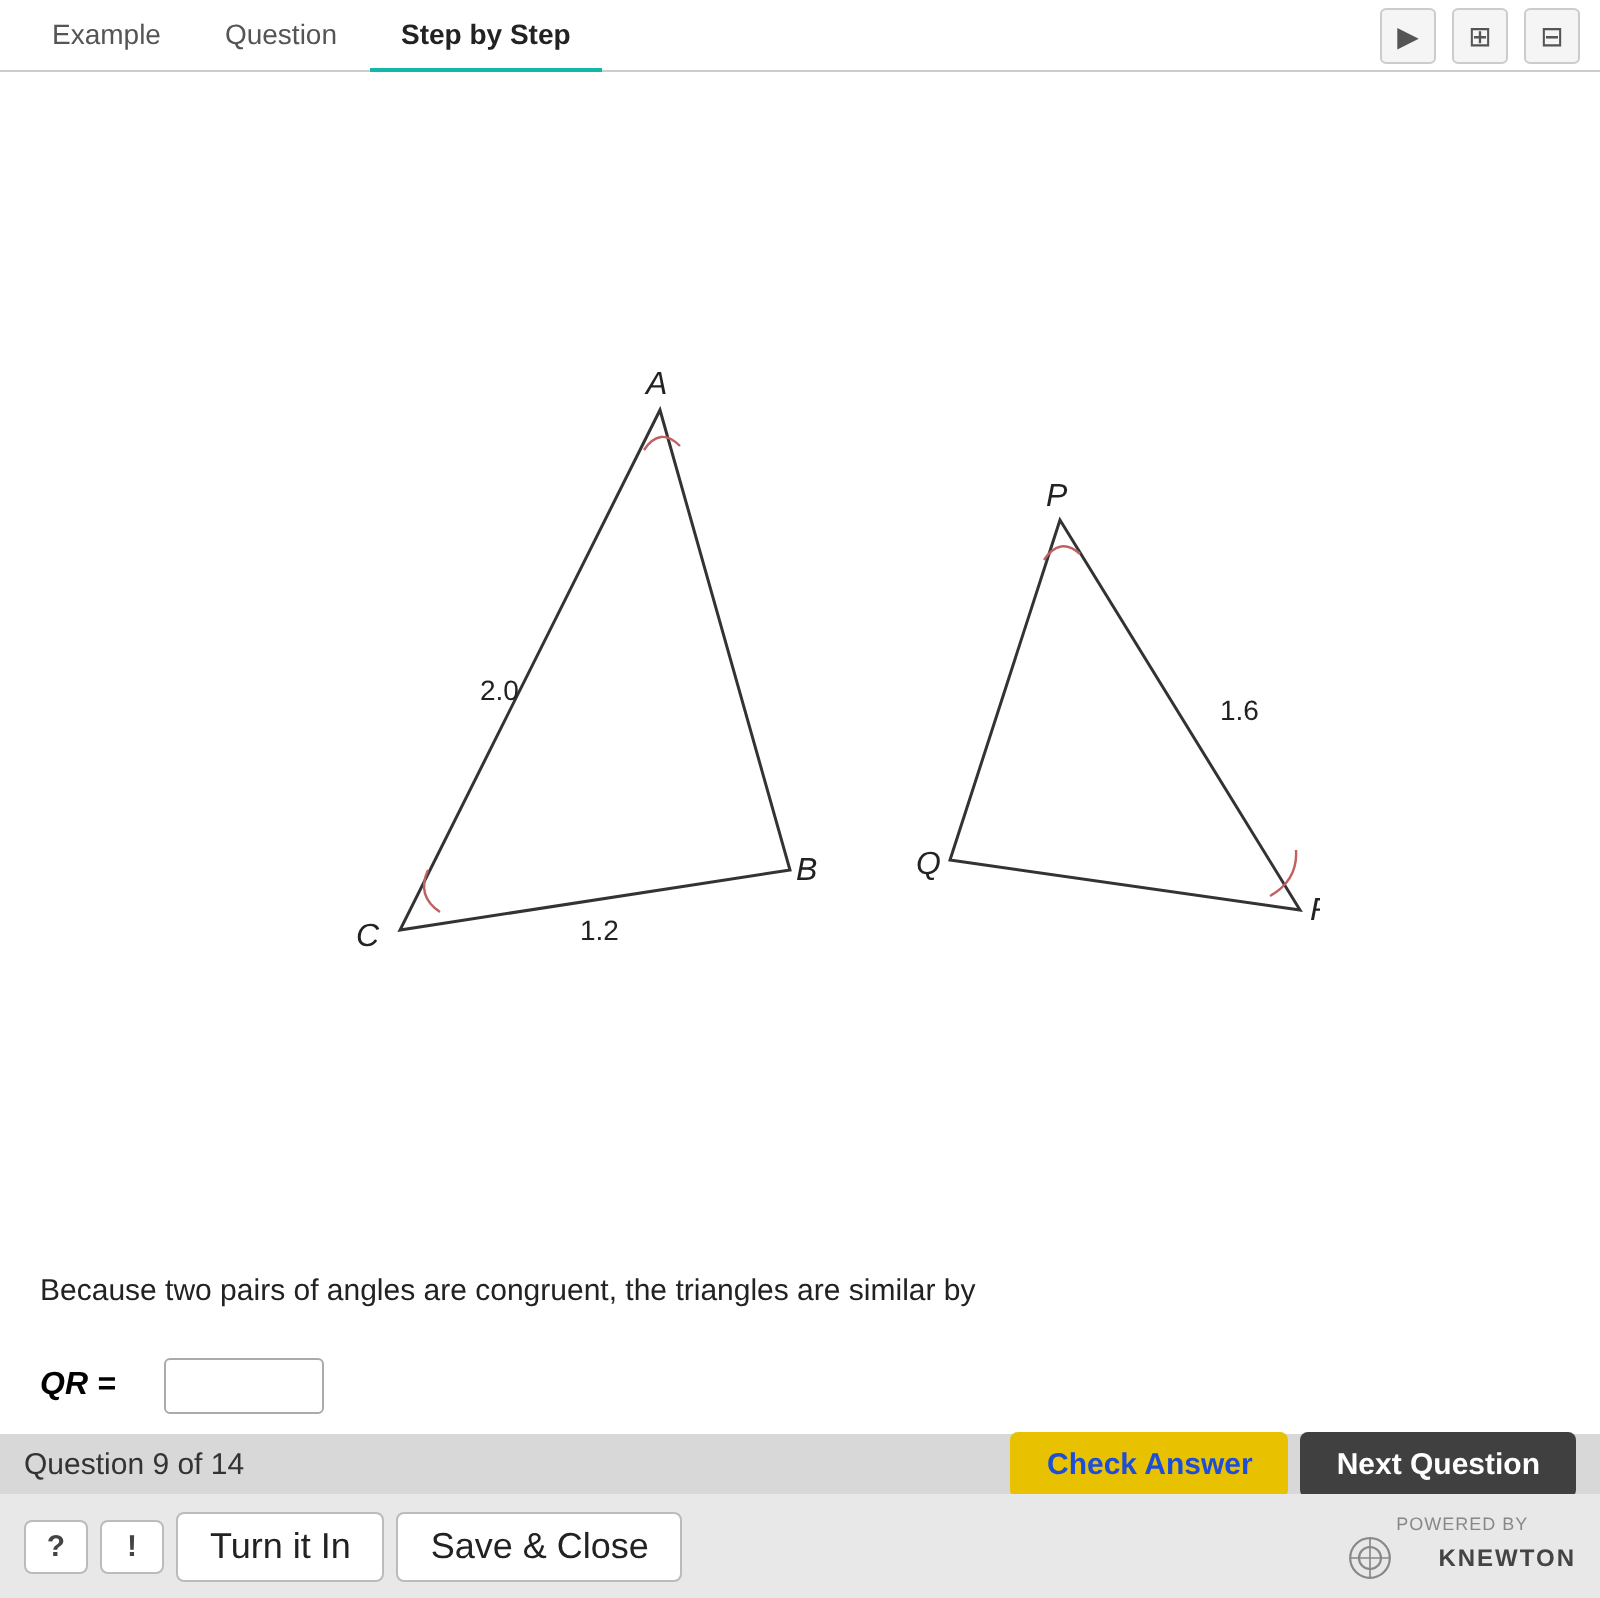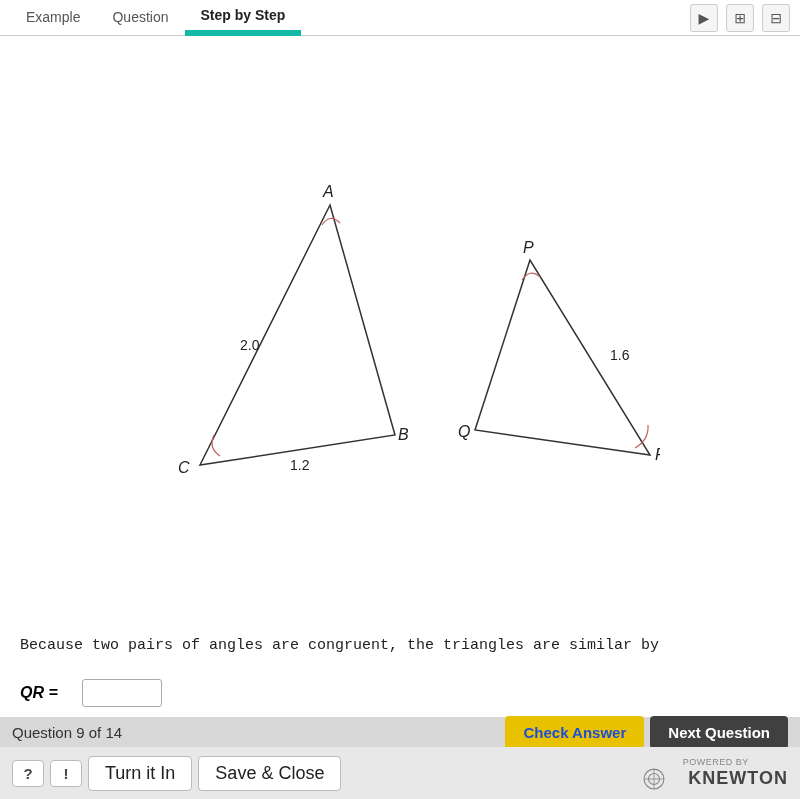--- a/index.html
+++ b/index.html
@@ -27,21 +27,21 @@
       padding: 6px 16px;
       font-size: 14px;
       color: #555;
       cursor: pointer;
       border-bottom: 2px solid transparent;
       height: 36px;
       display: flex;
       align-items: center;
     }
     .nav-tab.active {
-      border-bottom: 6px solid #14b8a6;
+      border-bottom: 2px solid #14b8a6;
       font-weight: bold;
       color: #222;
     }
     .nav-icons {
       margin-left: auto;
       display: flex;
       gap: 8px;
       align-items: center;
     }
     .nav-icon-btn {
@@ -76,21 +76,20 @@
       justify-content: center;
       position: relative;
     }
 
     
     .question-text-area {
       padding: 10px 0 8px 0;
       font-size: 15px;
       line-height: 1.5;
       color: #222;
-      font-family: Liberation Mono, monospace;
     }
     .question-text-area p {
       margin-bottom: 4px;
     }
     .theorem-line {
       display: flex;
       align-items: center;
       gap: 4px;
       flex-wrap: wrap;
     }
@@ -207,21 +206,21 @@
     .powered-by {
       font-size: 9px;
       color: #888;
       letter-spacing: 0.5px;
       text-transform: uppercase;
     }
     .knewton-brand {
       display: flex;
       align-items: center;
       gap: 23px;
-      font-size: 18px;
+      font-size: 12px;
       font-weight: bold;
       color: #444;
       letter-spacing: 1px;
     }
     .knewton-icon {
       width: 22px;
       height: 22px;
     }
   </style>
 </head>

